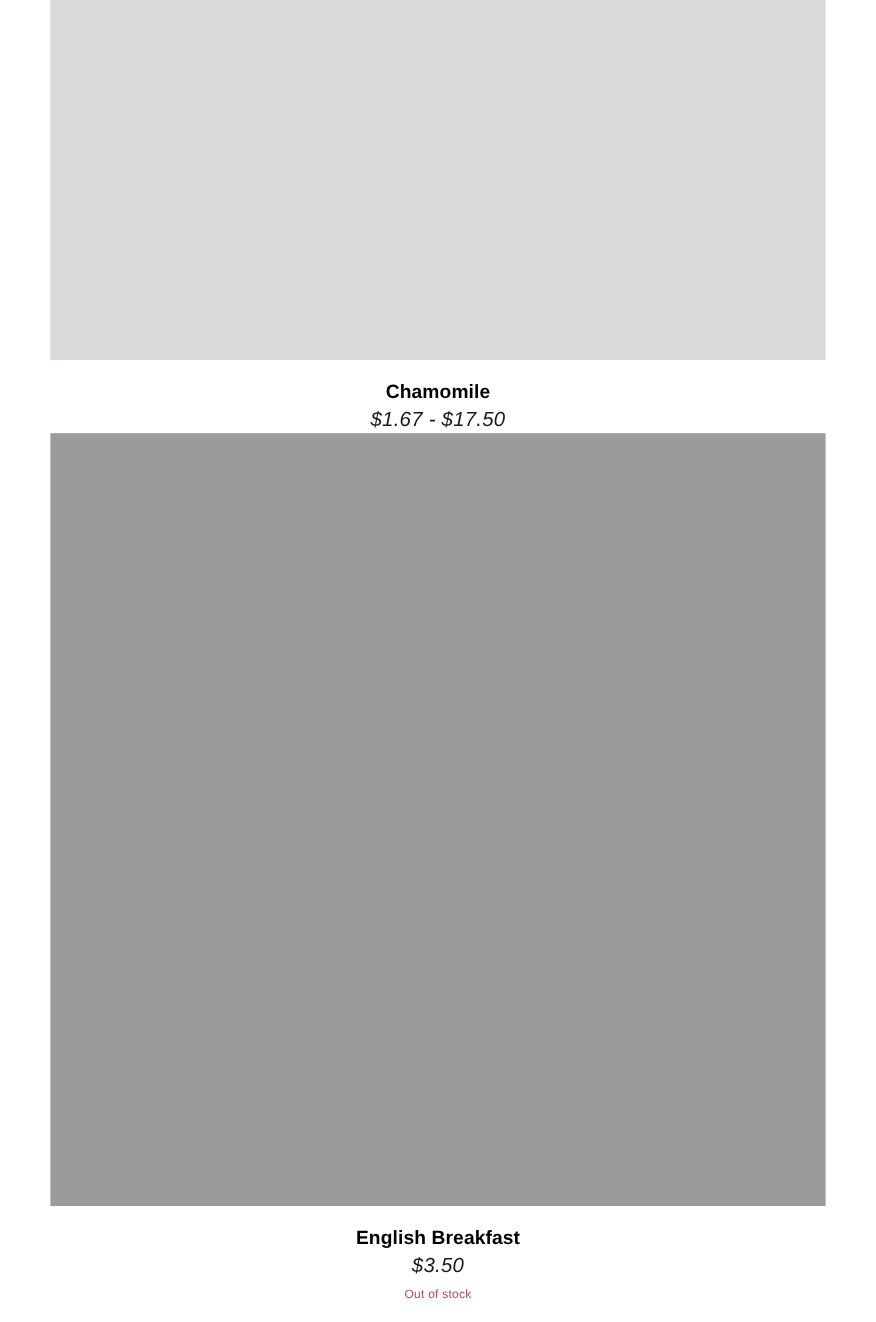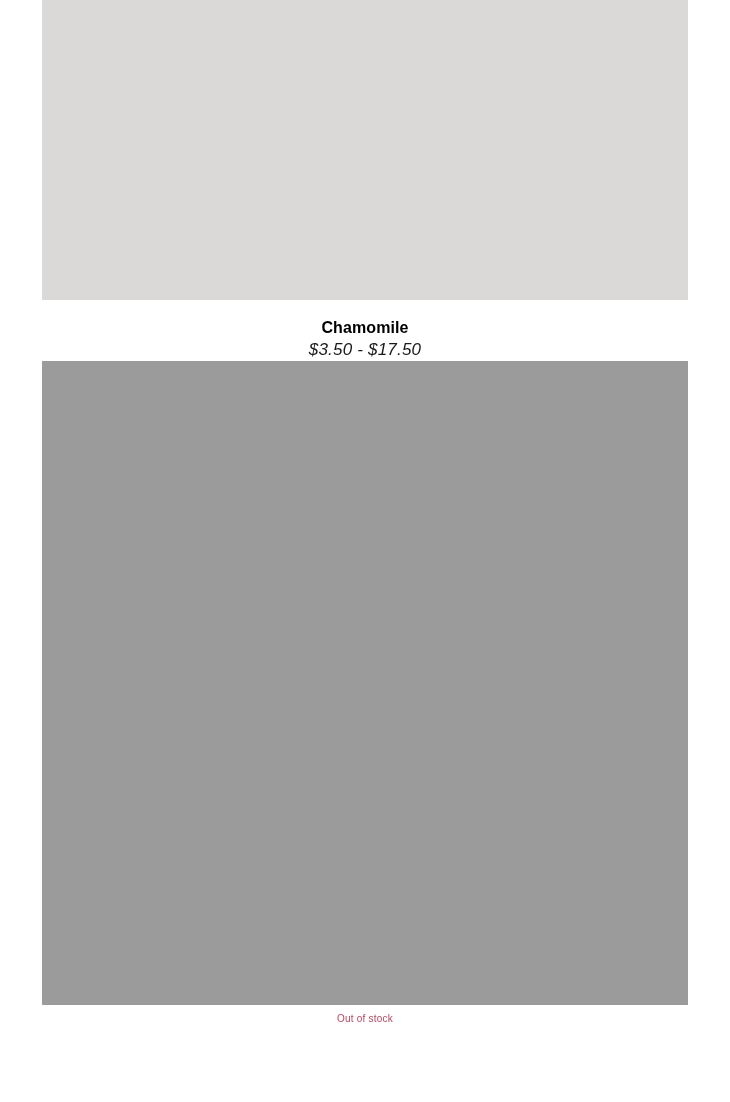--- a/index.html
+++ b/index.html
@@ -86,24 +86,26 @@
 </style>
 </head>
 <body>
 
 <div class="product-grid">
 
   <div class="product-card product-card--first">
     <div class="product-image" style="background-color: rgb(219, 216, 216);"></div>
     <div class="product-info">
       <h2 class="product-title">Chamomile</h2>
-      <p class="product-price">$3.50 - $17.50</p>
+      <p class="product-price">$1.67 - $17.50</p>
     </div>
   </div>
 
   <div class="product-card product-card--second">
     <div class="product-image" style="background-color: rgb(155, 155, 155);"></div>
     <div class="product-info">
+      <h2 class="product-title">English Breakfast</h2>
+      <p class="product-price">$3.50</p>
       <p class="product-stock">Out of stock</p>
     </div>
   </div>
 
 </div>
 
 </body></html>

